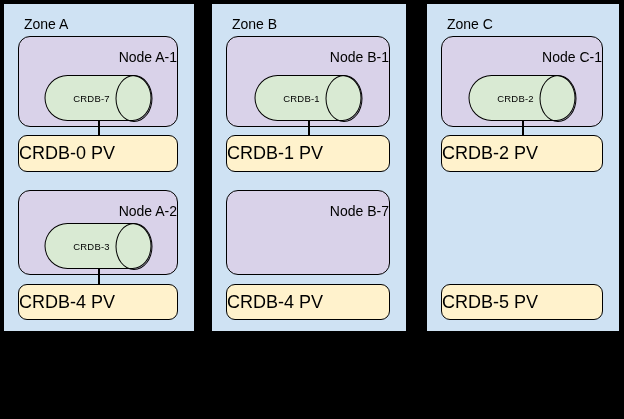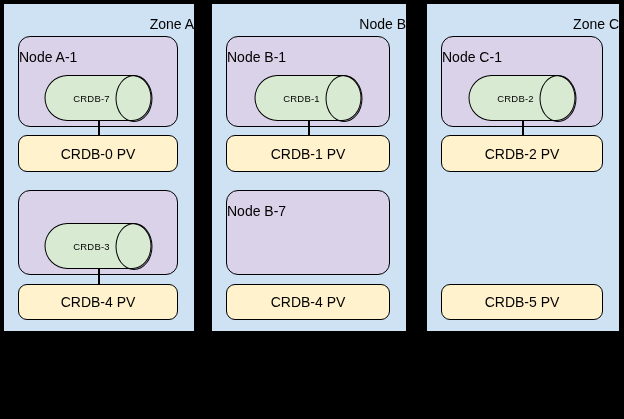--- a/index.html
+++ b/index.html
@@ -29,38 +29,38 @@
     top: 2px;
     height: 331px;
     background: var(--zone-fill);
     border: 2px solid var(--border);
   }
   .zone-a { left: 2px;   width: 194px; }
   .zone-b { left: 210px; width: 198px; }
   .zone-c { left: 425px; width: 196px; }
   .zone-title {
     position: absolute;
-    top: 13px; left: 0; right: 0;
-    text-align: right;
+    top: 13px; left: 0; right: 8px;
+    text-align: left;
     font-size: 14px;
     line-height: 15px;
     margin-left: 20px;
   }
   .node {
     position: absolute;
     left: 14px; right: 16px;
     background: var(--node-fill);
     border: 1.5px solid var(--border);
     border-radius: 12px;
   }
   .node-1 { top: 32px;  height: 91px; }
   .node-2 { top: 186px; height: 85px; }
   .node-title {
     padding-top: 13px;
-    text-align: left;
+    text-align: right;
     font-size: 14px;
     line-height: 15px;
   }
   .cylinder {
     position: absolute;
     bottom: 5px;
     left: 50%;
     transform: translateX(-50%);
     width: 107px;
     height: 46px;
@@ -94,22 +94,21 @@
   .connector-1 { top: 116px; height: 18px; }
   .connector-2 { top: 264px; height: 18px; }
   .pv {
     position: absolute;
     left: 14px; right: 16px;
     background: var(--pv-fill);
     border: 1.5px solid var(--border);
     border-radius: 9px;
     display: flex;
     align-items: center;
-    justify-content: center;
-    font-size: 14px;
+    font-size: 18px;
   }
   .pv-1 { top: 131px; height: 37px; }
   .pv-2 { top: 280px; height: 36px; }
 </style>
 </head>
 <body>
 
 <div class="canvas">
 
   <section class="zone zone-a">
@@ -121,33 +120,34 @@
         <span class="cyl-cap"></span>
         <span class="cyl-label">CRDB-7</span>
       </div>
     </div>
     <div class="connector connector-1"></div>
     <div class="pv pv-1">
       <span>CRDB-0 PV</span>
     </div>
 
     <div class="node node-2">
+      <div class="node-title">Node A-2</div>
       <div class="cylinder">
         <span class="cyl-cap"></span>
         <span class="cyl-label">CRDB-3</span>
       </div>
     </div>
     <div class="connector connector-2"></div>
     <div class="pv pv-2">
       <span>CRDB-4 PV</span>
     </div>
   </section>
 
   <section class="zone zone-b">
-    <div class="zone-title">Node B</div>
+    <div class="zone-title">Zone B</div>
 
     <div class="node node-1">
       <div class="node-title">Node B-1</div>
       <div class="cylinder">
         <span class="cyl-cap"></span>
         <span class="cyl-label">CRDB-1</span>
       </div>
     </div>
     <div class="connector connector-1"></div>
     <div class="pv pv-1">

